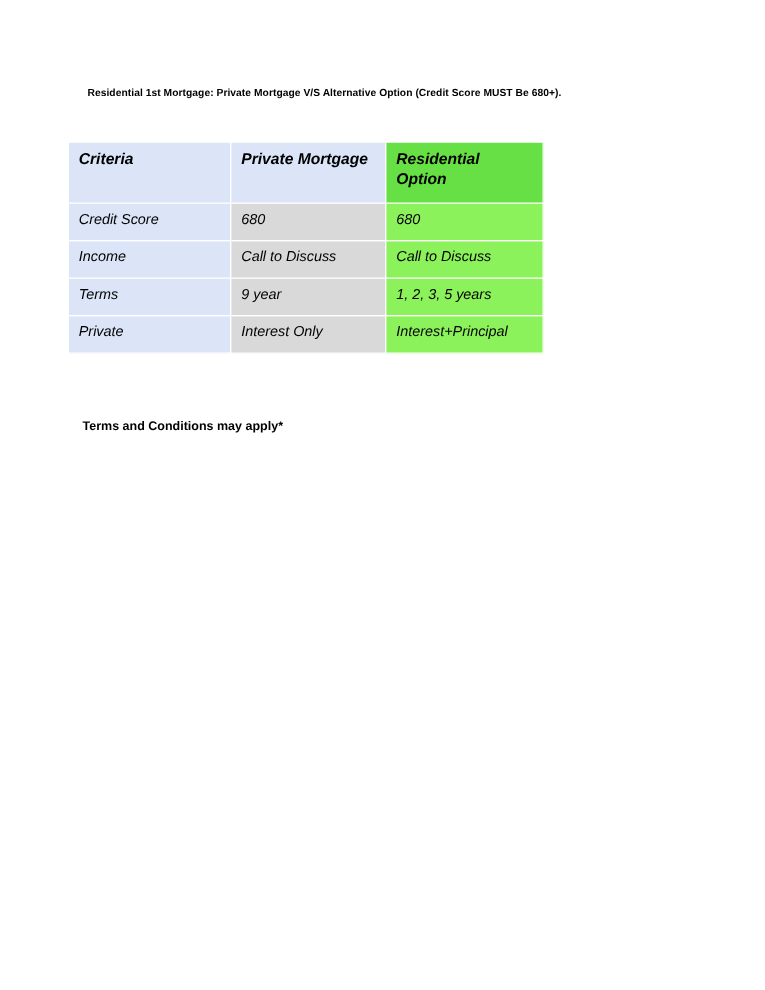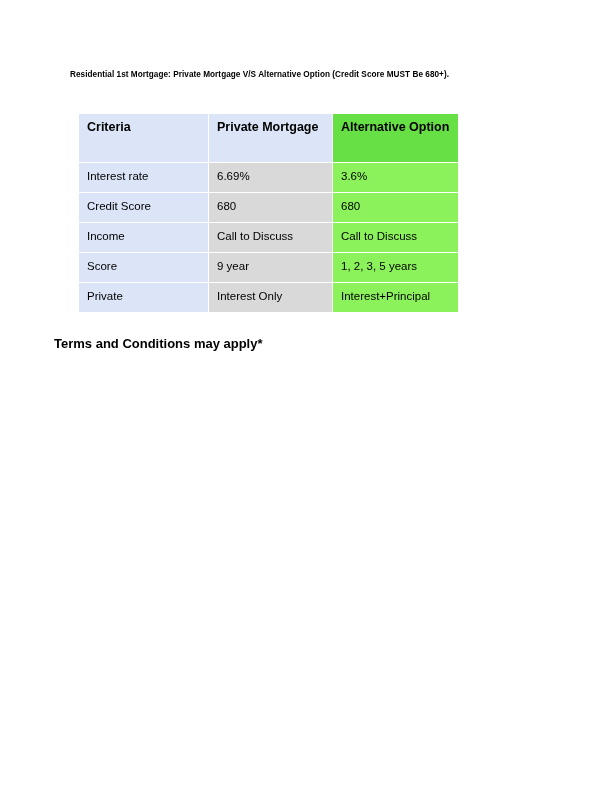--- a/index.html
+++ b/index.html
@@ -27,25 +27,26 @@
     position: absolute;
     left: 70px;
     top: 70px;
     font-size: 8.2px;
     font-weight: bold;
     letter-spacing: 0.05px;
     white-space: nowrap;
   }
   table.comparison {
     position: absolute;
-    left: 78px;
+    left: 54px;
     top: 113px;
     border-collapse: collapse;
     table-layout: fixed;
     width: 380px;
+    font-style: italic;
   }
   table.comparison col.c1 { width: 130px; }
   table.comparison col.c2 { width: 124px; }
   table.comparison col.c3 { width: 126px; }
 
   table.comparison th,
   table.comparison td {
     border: 1px solid #ffffff;
     padding: 6px 8px 6px 8px;
     font-size: 11.5px;
@@ -75,22 +76,22 @@
     background: #d9d9d9;
   }
   td.col-alt {
     background: #8cf25c;
   }
   td.col-crit, td.col-priv, td.col-alt {
     height: 17px;
   }
   .note {
     position: absolute;
-    left: 54px;
-    font-size: 13px;
+    left: 66px;
+    font-size: 10px;
     font-weight: bold;
     white-space: nowrap;
   }
   .note-1 { top: 336px; }
   .note-2 { top: 359px; }
 </style>
 </head>
 <body>
 
 <div class="page">
@@ -100,41 +101,36 @@
   <table class="comparison">
     <colgroup>
       <col class="c1">
         <col class="c2">
         <col class="c3">
     </colgroup>
     <thead>
       <tr>
         <th class="h-crit">Criteria</th>
         <th class="h-priv">Private Mortgage</th>
-        <th class="h-alt">Alternative Option</th>
+        <th class="h-alt">Residential Option</th>
       </tr>
     </thead>
     <tbody>
-      <tr>
-        <td class="col-crit">Interest rate</td>
-        <td class="col-priv">6.69%</td>
-        <td class="col-alt">3.6%</td>
-      </tr>
       <tr>
         <td class="col-crit">Credit Score</td>
         <td class="col-priv">680</td>
         <td class="col-alt">680</td>
       </tr>
       <tr>
         <td class="col-crit">Income</td>
         <td class="col-priv">Call to Discuss</td>
         <td class="col-alt">Call to Discuss</td>
       </tr>
       <tr>
-        <td class="col-crit">Score</td>
+        <td class="col-crit">Terms</td>
         <td class="col-priv">9 year</td>
         <td class="col-alt">1, 2, 3, 5 years</td>
       </tr>
       <tr>
         <td class="col-crit">Private</td>
         <td class="col-priv">Interest Only</td>
         <td class="col-alt">Interest+Principal</td>
       </tr>
     </tbody>
   </table>

